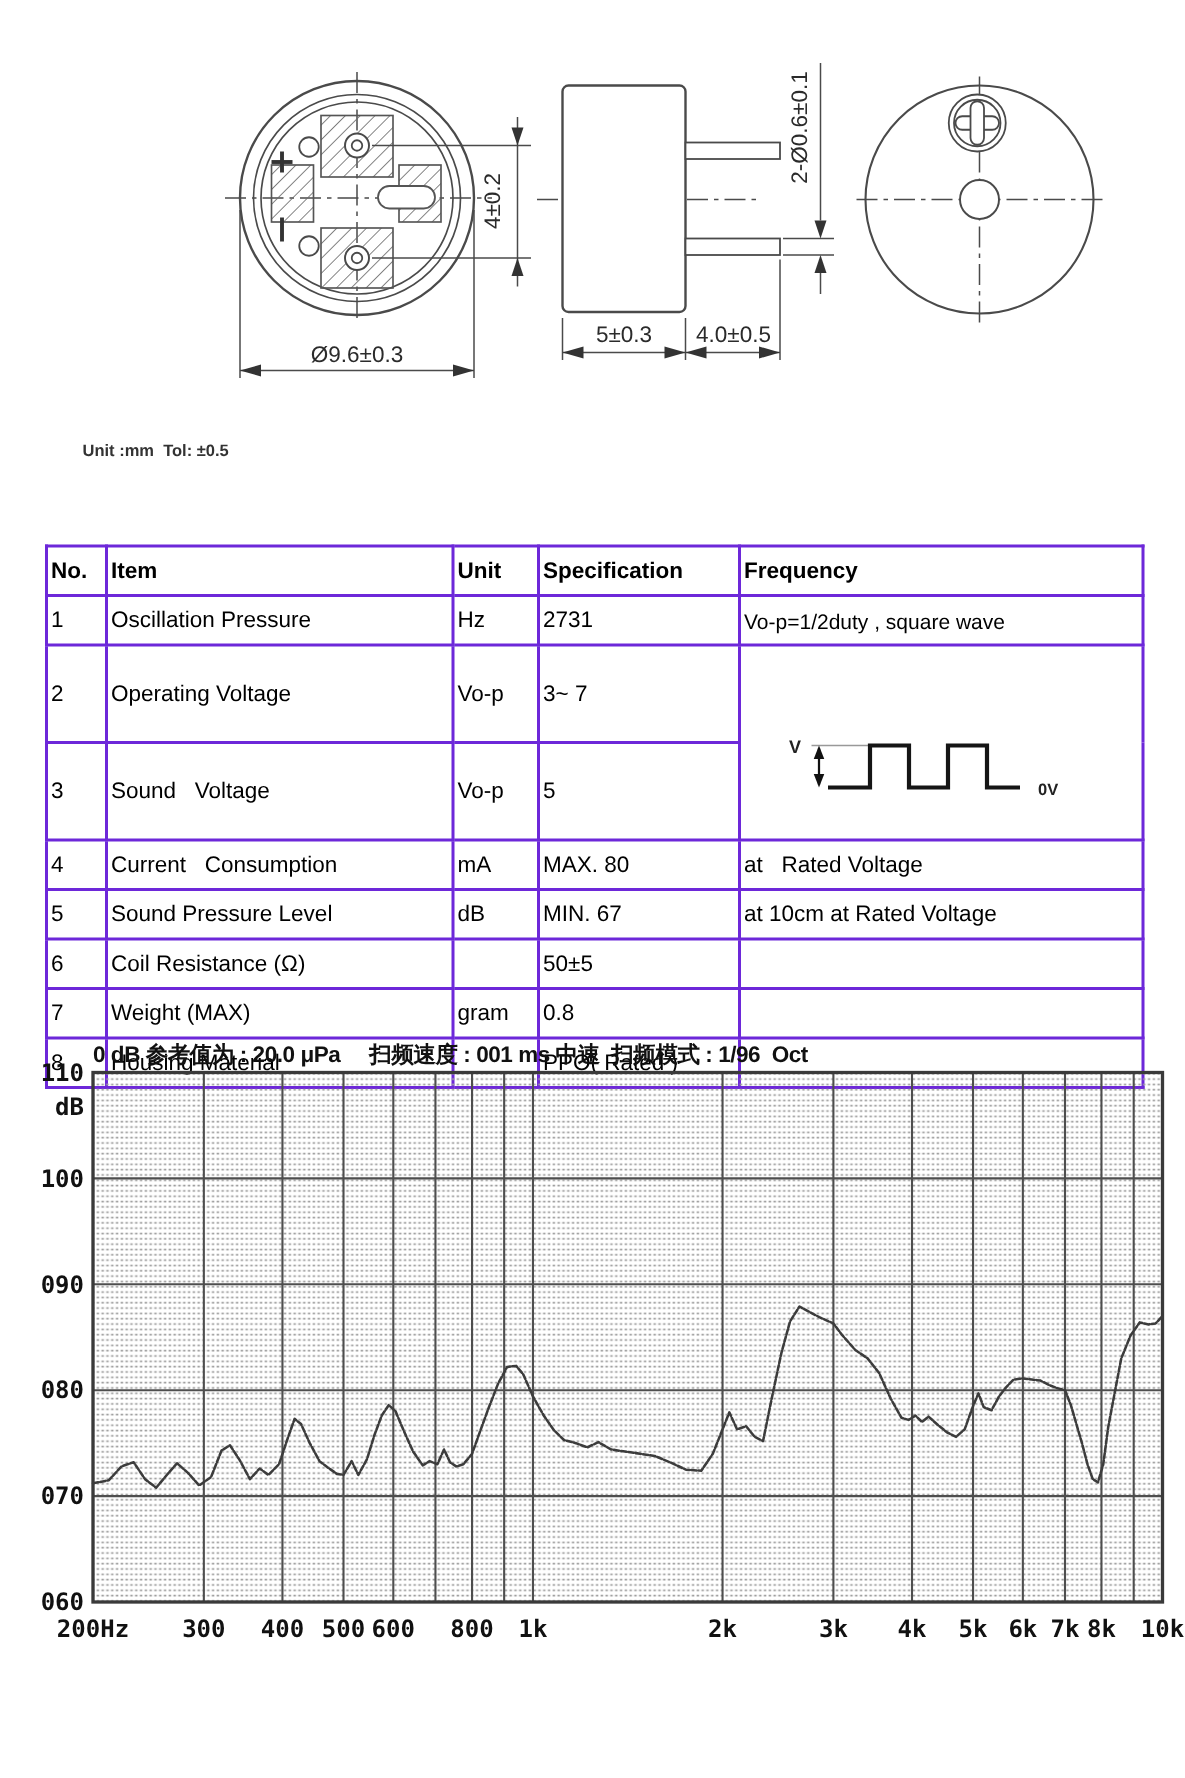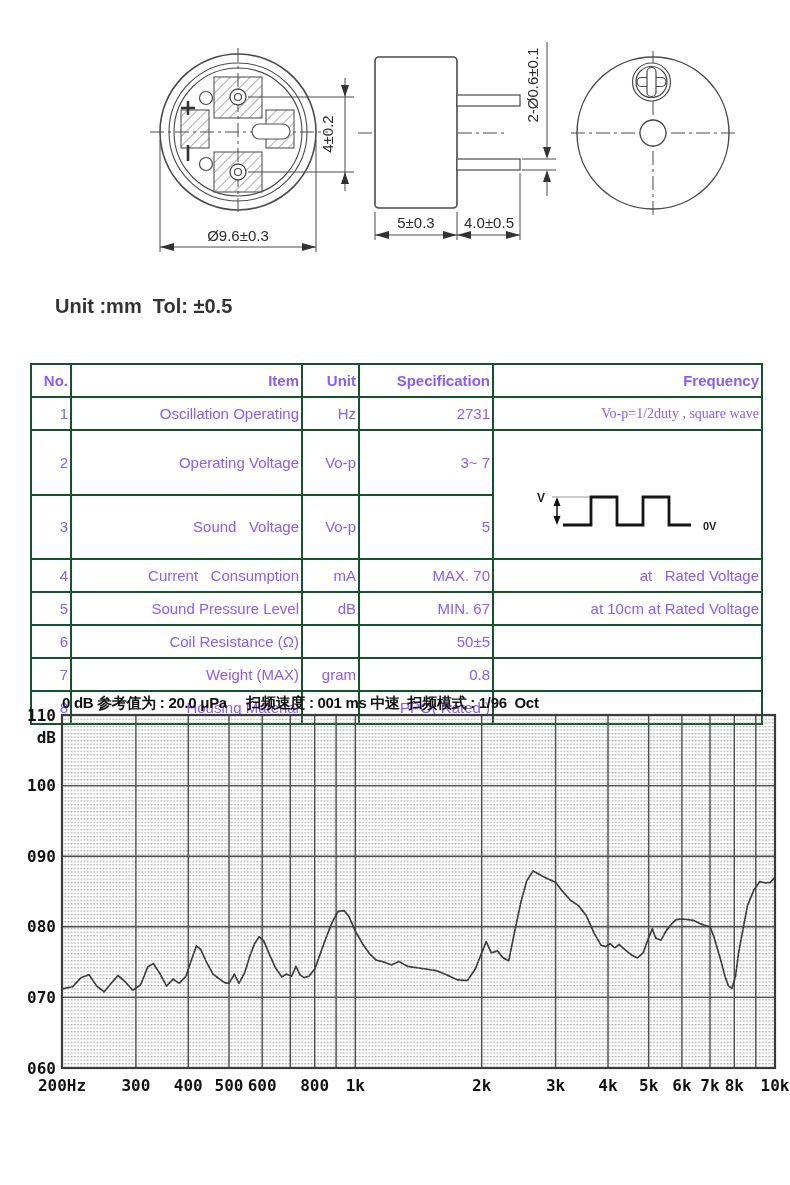--- a/index.html
+++ b/index.html
@@ -1,23 +1,23 @@
 <!DOCTYPE html>
 <html><head>
 <meta charset="utf-8">
 <style>
   html,body{margin:0;padding:0;}
   body{width:790px;height:1185px;position:relative;background:#ffffff;
        font-family:"Liberation Sans",sans-serif;color:#1c1c1c;overflow:hidden;}
   svg text{font-family:"Liberation Sans",sans-serif;}
   .dim-text{font-size:15px;fill:#2b2b2b;}
-  #unit-note{position:absolute;left:55px;top:295px;font-size:20px;font-weight:600;color:#333;white-space:pre;text-align:center;}
+  #unit-note{position:absolute;left:55px;top:295px;font-size:11px;font-weight:600;color:#333;white-space:pre;text-align:center;}
   #spec-table{position:absolute;left:30px;top:363px;width:731px;border-collapse:collapse;table-layout:fixed;}
-  #spec-table td,#spec-table th{border:2px solid #14532d;text-align:right;vertical-align:middle;
-       font-size:15px;padding:3px 2px;height:25px;color:#8b5cf6;white-space:pre-wrap;}
+  #spec-table td,#spec-table th{border:2px solid #6d28d9;text-align:left;vertical-align:middle;
+       font-size:15px;padding:3px 2px;height:25px;color:#000000;white-space:pre-wrap;}
   #spec-table th{font-weight:bold;font-size:15px;}
   #chart-title{position:absolute;left:62px;top:694px;width:716px;font-family:Liberation Sans, sans-serif;
        font-weight:bold;font-size:15px;color:#111;white-space:pre;letter-spacing:-0.3px;}
   #chart-svg{position:absolute;left:0;top:693px;}
   .tick{font-family:"DejaVu Sans Mono",monospace;font-weight:bold;font-size:16px;fill:#111;}
   .wave-label{font-size:12px;font-weight:bold;fill:#222;}
 </style>
 </head>
 <body>
 
@@ -134,24 +134,24 @@
   <tbody>
       <tr>
     <th>No.</th>
     <th>Item</th>
     <th>Unit</th>
     <th>Specification</th>
     <th>Frequency</th>
   </tr>
   <tr>
     <td>1</td>
-    <td>Oscillation Operating</td>
+    <td>Oscillation Pressure</td>
     <td>Hz</td>
     <td>2731</td>
-    <td style="font-size:14px;font-family:Liberation Serif, serif;">Vo-p=1/2duty , square wave</td>
+    <td style="font-size:14px;">Vo-p=1/2duty , square wave</td>
   </tr>
   <tr>
     <td>2</td>
     <td>Operating Voltage</td>
     <td>Vo-p</td>
     <td>3~ 7</td>
     <td rowspan="2" style="padding:0;">
       
       <svg width="256" height="56" viewBox="0 0 256 56">
         <text x="36" y="20" text-anchor="middle" class="wave-label">V</text>
@@ -167,21 +167,21 @@
   <tr>
     <td>3</td>
     <td>Sound   Voltage</td>
     <td>Vo-p</td>
     <td>5</td>
   </tr>
   <tr>
     <td>4</td>
     <td>Current   Consumption</td>
     <td>mA</td>
-    <td>MAX. 70</td>
+    <td>MAX. 80</td>
     <td>at   Rated Voltage</td>
   </tr>
   <tr>
     <td>5</td>
     <td>Sound Pressure Level</td>
     <td>dB</td>
     <td>MIN. 67</td>
     <td>at 10cm at Rated Voltage</td>
   </tr>
   <tr>

